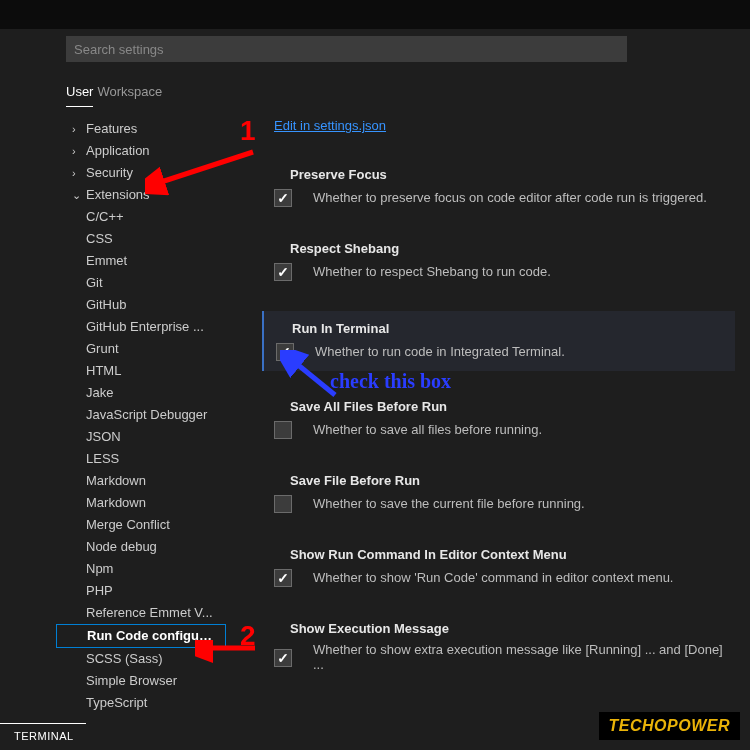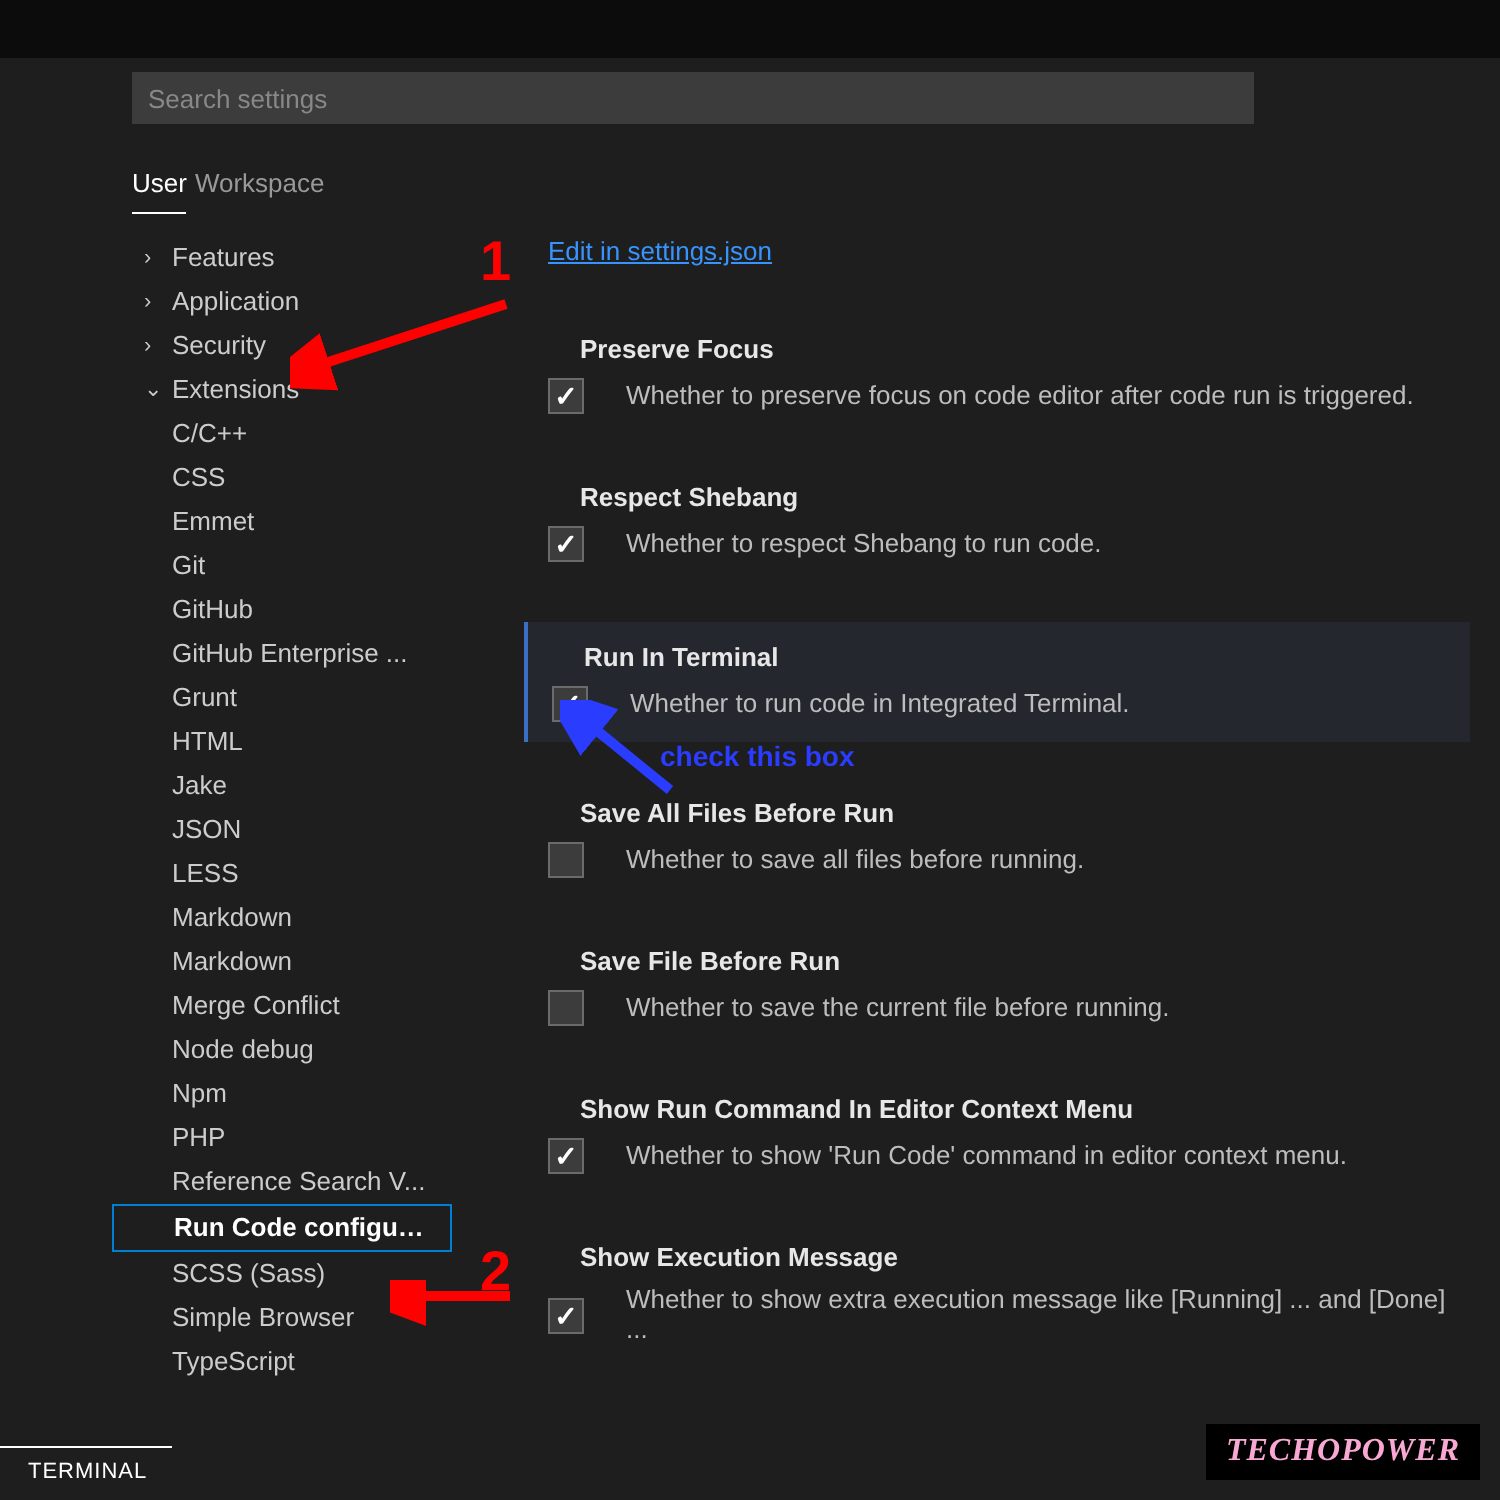--- a/index.html
+++ b/index.html
@@ -130,41 +130,40 @@
     letter-spacing: 0.5px;
     color: #fff;
     border-top: 1px solid #fff;
     background: #1e1e1e;
   }
   .watermark {
     position: absolute;
     bottom: 10px;
     right: 10px;
     background: #000;
-    color: #f9a8d4;
+    color: #eab308;
     font-weight: 800;
     font-style: italic;
     padding: 5px 10px;
     font-size: 16px;
     letter-spacing: 0.5px;
-    font-family: Liberation Serif, serif;
   }
   
   .anno-num {
     position: absolute;
     font-family: Arial, sans-serif;
     font-weight: 900;
     font-size: 28px;
     color: #ff0000;
   }
   .anno-text {
     position: absolute;
-    font-family: Liberation Sans, sans-serif;
+    font-family: Liberation Serif, serif;
     font-weight: 900;
-    font-size: 14px;
+    font-size: 20px;
     color: #2a3dff;
   }
   svg.arrow { position: absolute; pointer-events: none; }
 </style>
 </head>
 <body>
 
 <div class="topbar"></div>
 
 <div class="search-box">
@@ -197,29 +196,30 @@
     <div id="tree-children">
         <div class="tree-row l2">C/C++</div>
         <div class="tree-row l2">CSS</div>
         <div class="tree-row l2">Emmet</div>
         <div class="tree-row l2">Git</div>
         <div class="tree-row l2">GitHub</div>
         <div class="tree-row l2">GitHub Enterprise ...</div>
         <div class="tree-row l2">Grunt</div>
         <div class="tree-row l2">HTML</div>
         <div class="tree-row l2">Jake</div>
+        <div class="tree-row l2">JavaScript Debugger</div>
         <div class="tree-row l2">JSON</div>
         <div class="tree-row l2">LESS</div>
         <div class="tree-row l2">Markdown</div>
         <div class="tree-row l2">Markdown</div>
         <div class="tree-row l2">Merge Conflict</div>
         <div class="tree-row l2">Node debug</div>
         <div class="tree-row l2">Npm</div>
         <div class="tree-row l2">PHP</div>
-        <div class="tree-row l2">Reference Search V...</div>
+        <div class="tree-row l2">Reference Emmet V...</div>
         <div class="tree-row l2 selected">Run Code configu…</div>
         <div class="tree-row l2">SCSS (Sass)</div>
         <div class="tree-row l2">Simple Browser</div>
         <div class="tree-row l2">TypeScript</div>
       </div>
   </div>
 
   <div class="panel">
     <div><span class="link">Edit in settings.json</span></div>
 

